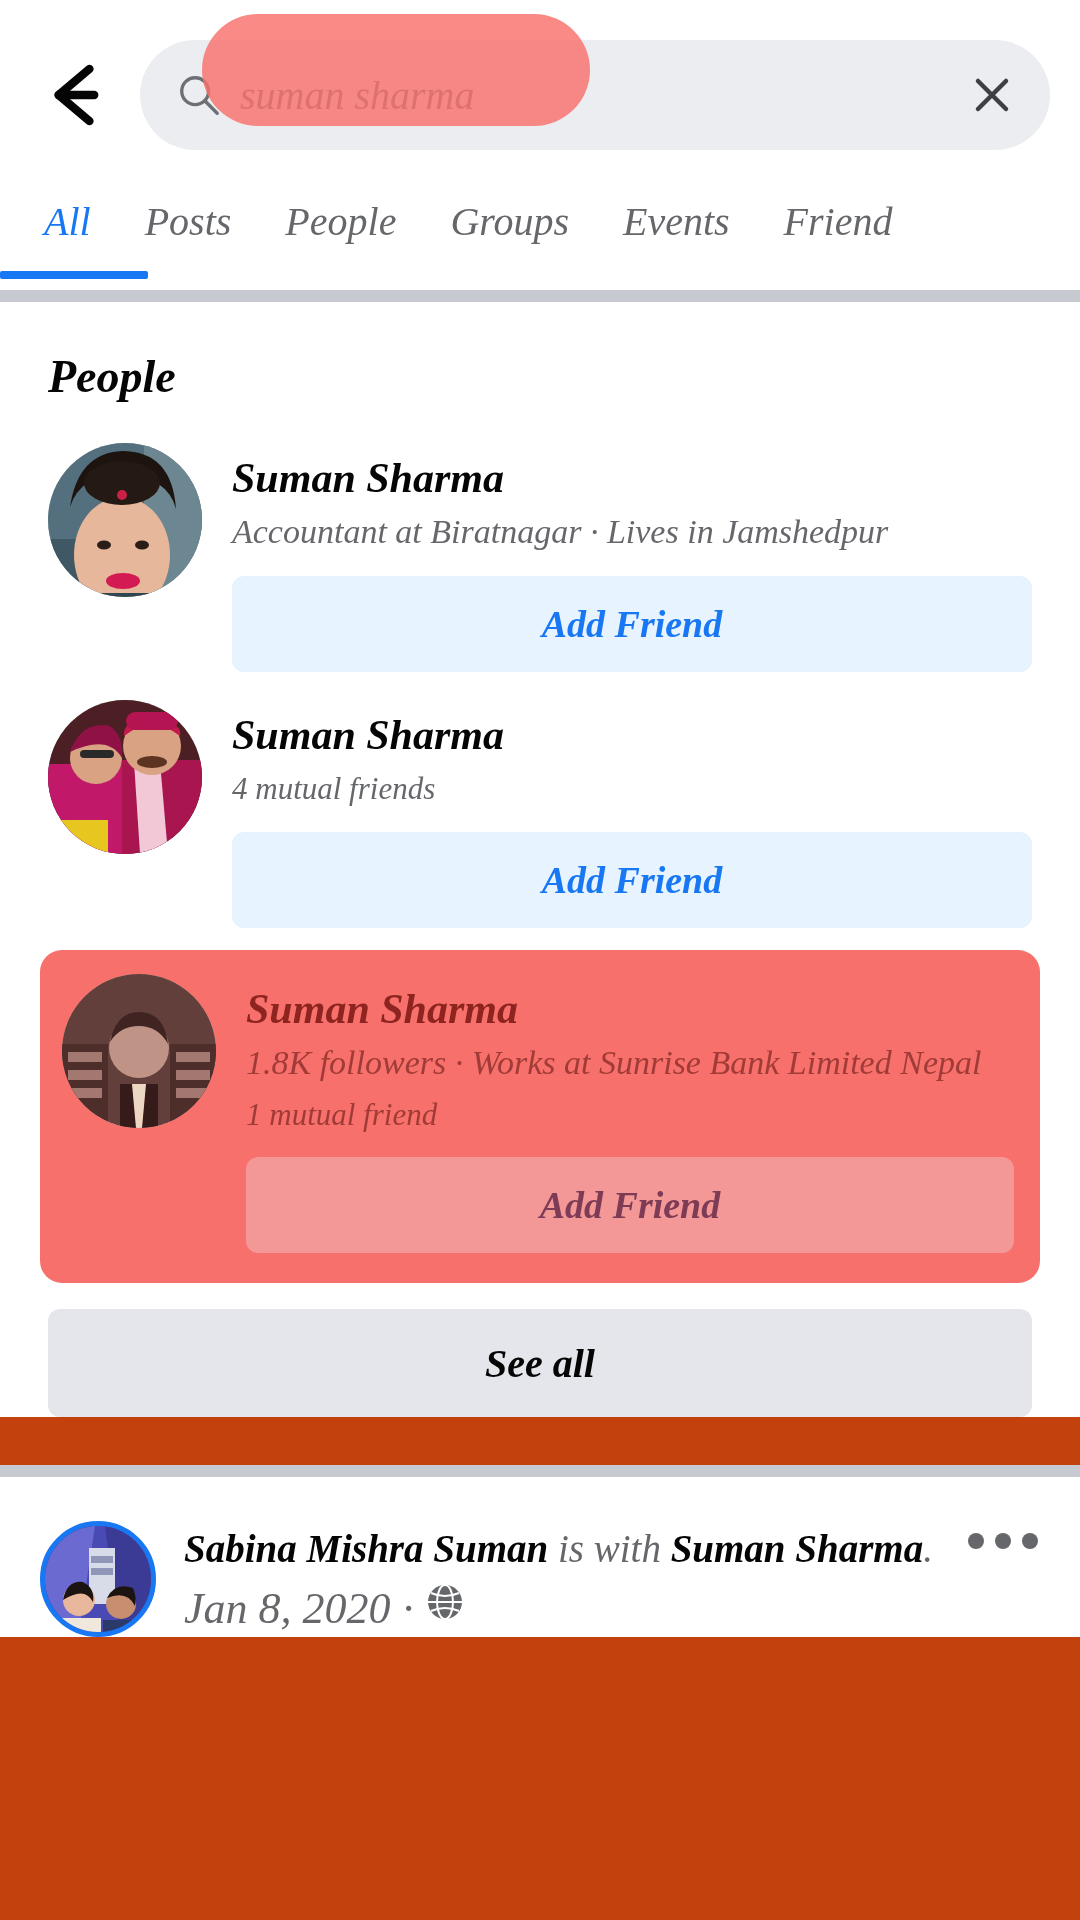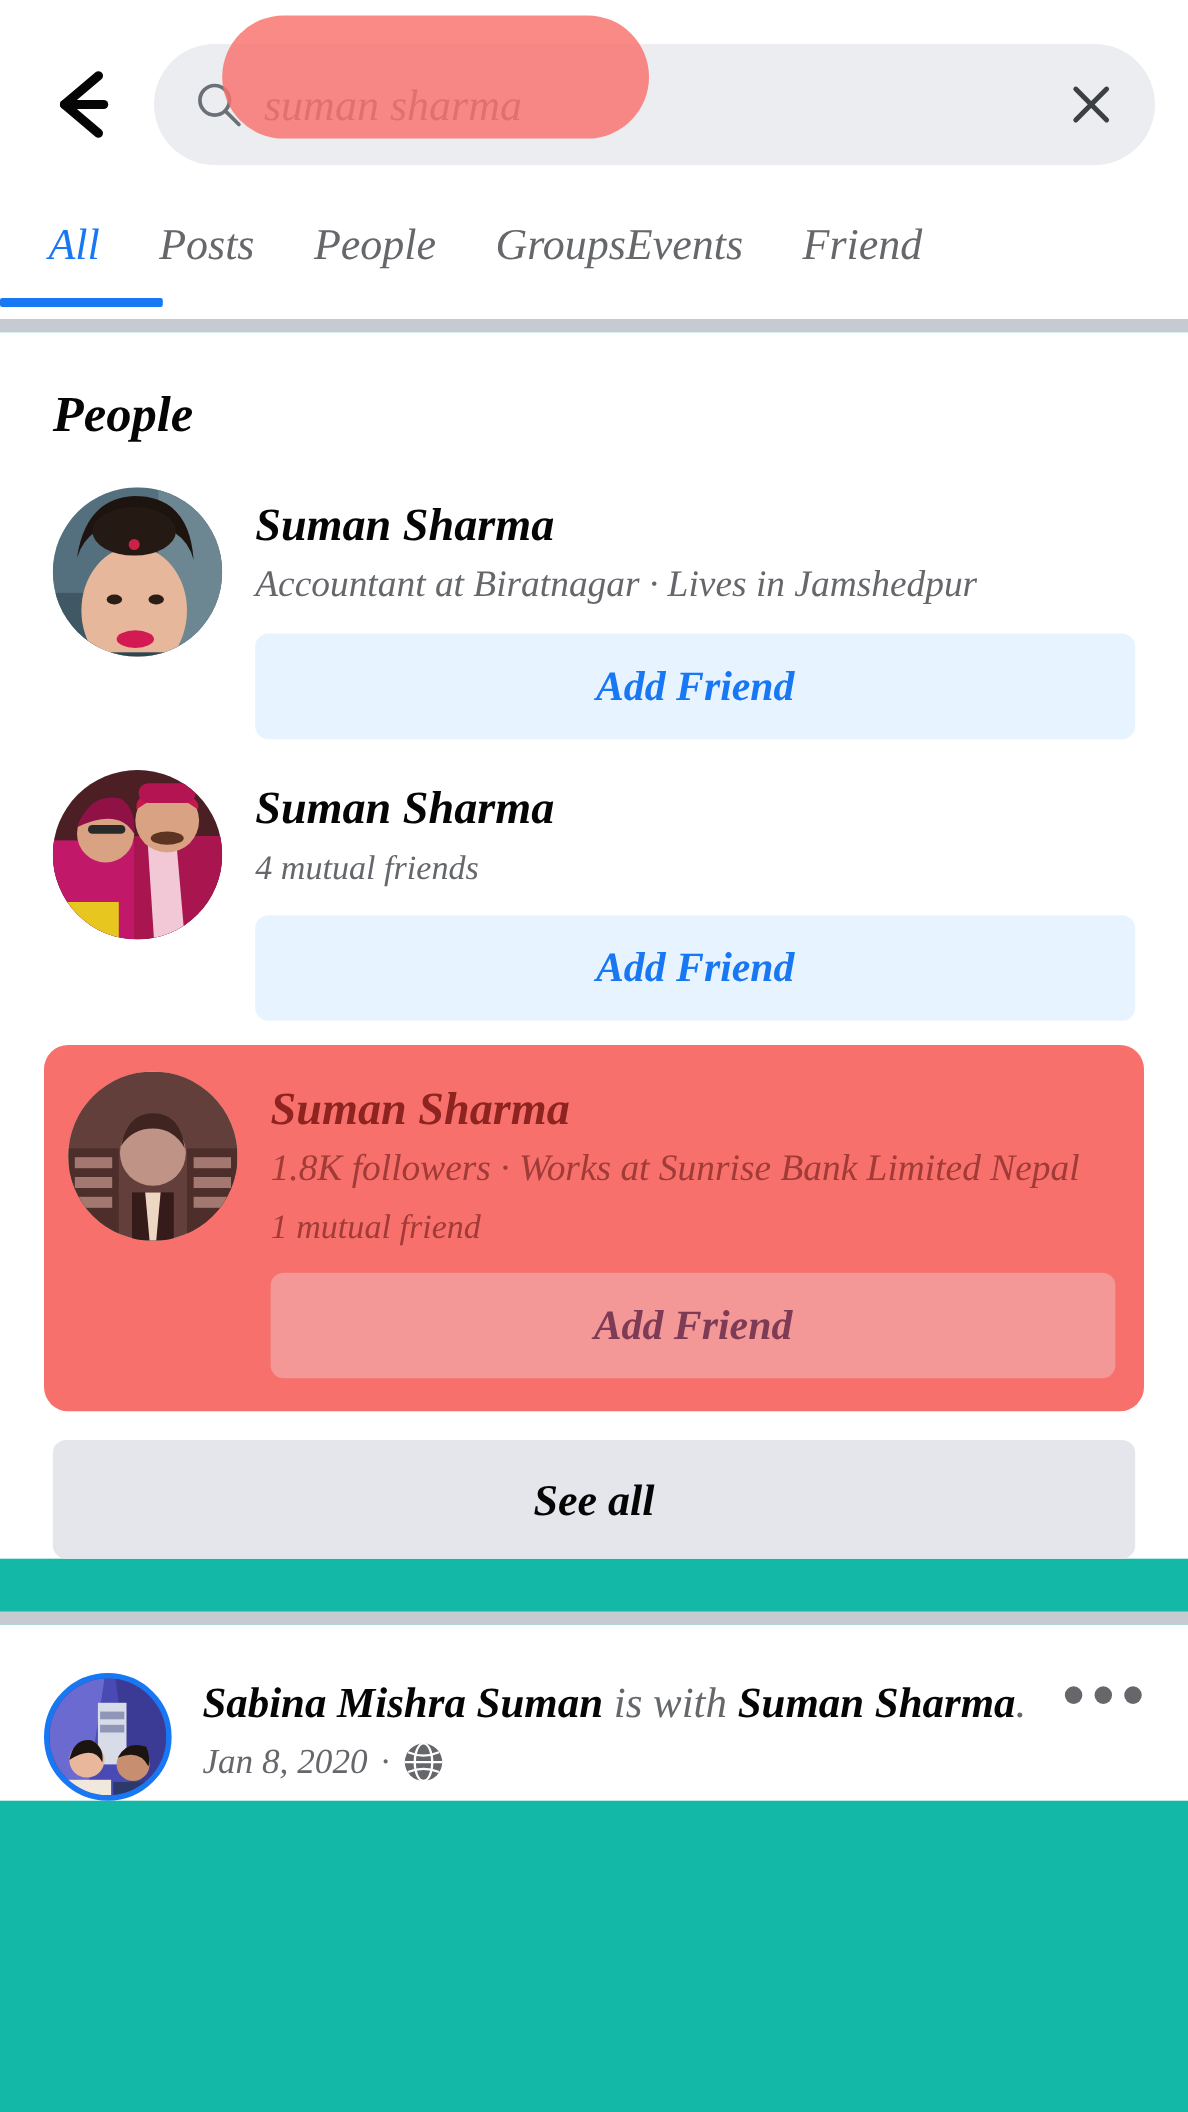--- a/index.html
+++ b/index.html
@@ -2,21 +2,21 @@
 <html><head>
 <meta charset="utf-8">
 <style>
   * { margin:0; padding:0; box-sizing:border-box; }
   html, body {
     width:1080px; height:1920px;
     background:#ffffff;
     font-family:"Liberation Serif", "DejaVu Serif", serif;
     overflow:hidden;
   }
-  .screen { position:relative; width:1080px; height:1920px; background:#14b8a6; }
+  .screen { position:relative; width:1080px; height:1920px; background:#c2410c; }
 
   
   .header {
     position:relative; height:190px;
     display:flex; align-items:center;
     padding:0 30px 0 34px;
     background:#fff;
   }
   .back-btn {
     width:92px; height:92px; flex:0 0 92px;
@@ -148,21 +148,21 @@
   }
   .post-avatar svg { display:block; width:106px; height:106px; }
   .post-head { flex:1 1 auto; min-width:0; padding-top:4px; padding-right:90px; }
   .post-line {
     font-size:39px; line-height:1.22; color:#050505;
     font-family:"Liberation Serif", serif; font-style:italic;
   }
   .post-line b { font-weight:bold; }
   .post-line .muted { color:#65676B; font-weight:normal; }
   .post-meta {
-    margin-top:10px; font-size:32px; font-style:italic; color:#65676B;
+    margin-top:10px; font-size:44px; font-style:italic; color:#65676B;
     display:flex; align-items:flex-start; gap:12px;
     font-family:"Liberation Serif", serif;
   }
   .globe { width:38px; height:38px; flex:0 0 38px; }
   .post-more {
     position:absolute; right:42px; top:56px;
     display:flex; gap:11px; cursor:pointer;
   }
   .post-more i { width:16px; height:16px; border-radius:50%; background:#65676B; display:block; }
 </style>
@@ -191,21 +191,21 @@
       </svg>
       <div class="hl-search"></div>
     </div>
   </div>
 
   <div class="tabbar" id="tabbar">
       <div class="tab active" style="margin-left: 44px;"><span>All</span><div class="tab-underline" style="left: -44px; width: 148px;"></div></div>
       <div class="tab" style="margin-left: 54px;"><span>Posts</span></div>
       <div class="tab" style="margin-left: 54px;"><span>People</span></div>
       <div class="tab" style="margin-left: 54px;"><span>Groups</span></div>
-      <div class="tab" style=""><span>Events</span></div>
+      <div class="tab" style="margin-left: 54px;"><span>Events</span></div>
       <div class="tab" style="margin-left: 54px;"><span>Friend</span></div>
     </div>
   <div class="divider-thick"></div>
 
   <div class="section">
     <div class="section-title">People</div>
 
     <div class="person">
       <div class="avatar">
         <svg viewBox="0 0 154 154">

